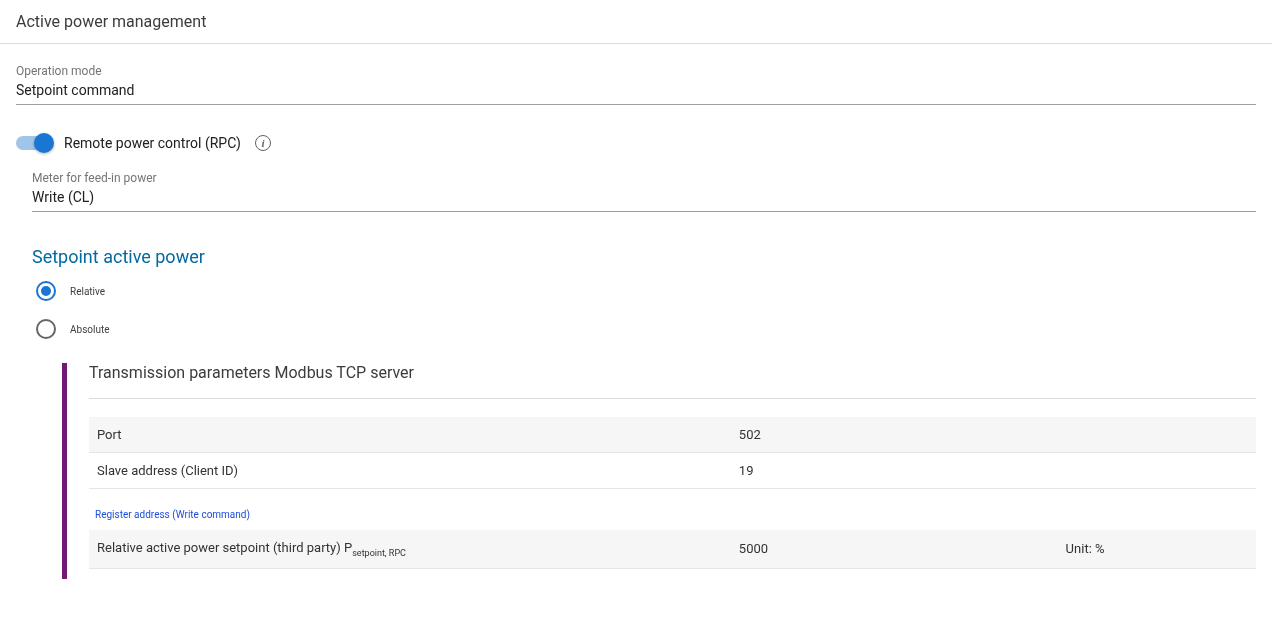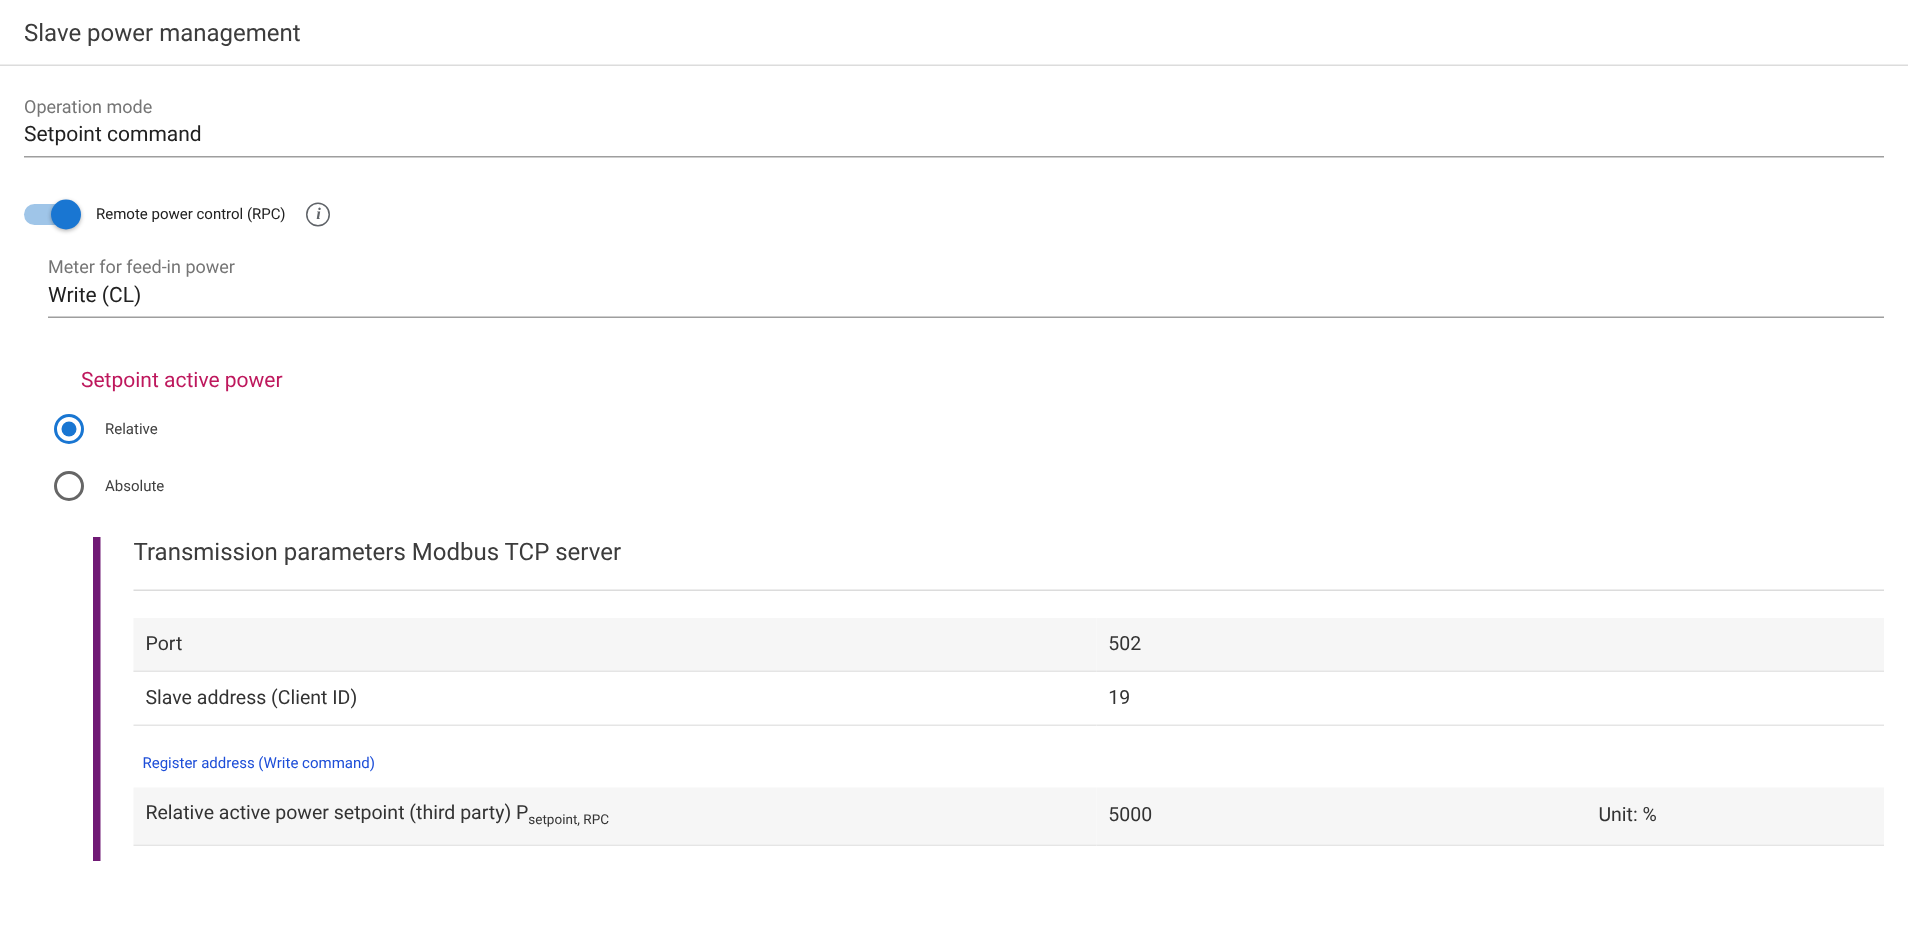--- a/index.html
+++ b/index.html
@@ -48,45 +48,44 @@
       position: absolute;
       top: -3px;
       right: -4px;
       width: 20px;
       height: 20px;
       background: #1976d2;
       border-radius: 50%;
       box-shadow: 0 1px 3px rgba(0,0,0,0.3);
     }
     .toggle-label {
-      font-size: 10px;
+      font-size: 14px;
       color: #212121;
     }
     .info-icon {
       width: 16px;
       height: 16px;
       border: 1.5px solid #5f6368;
       border-radius: 50%;
       display: inline-flex;
       align-items: center;
       justify-content: center;
       font-size: 11px;
       font-style: italic;
       font-family: Georgia, serif;
       color: #5f6368;
       font-weight: bold;
       cursor: pointer;
     }
     .indent { padding-left: 16px; }
     .radio-section-label {
-      font-size: 14px;
-      color: #be185d;
+      font-size: 18px;
+      color: #0369a1;
       margin-top: 34px;
       margin-bottom: 14px;
-      margin-left: 22px;
     }
     .radio-row {
       display: flex;
       align-items: center;
       gap: 14px;
       margin-bottom: 18px;
       cursor: pointer;
     }
     .radio {
       width: 20px;
@@ -136,21 +135,21 @@
       font-size: 10px;
       font-weight: 400;
       color: #1d4ed8;
       margin: 20px 0 10px 6px;
     }
     .subscript { font-size: 9px; vertical-align: sub; }
   </style>
 </head>
 <body>
 
-<div class="section-title">Slave power management</div>
+<div class="section-title">Active power management</div>
 
 <div class="content">
 
   <div class="field-group">
     <div class="field-label">Operation mode</div>
     <div class="field-value">Setpoint command</div>
   </div>
 
   <div class="toggle-row">
     <div class="toggle">

